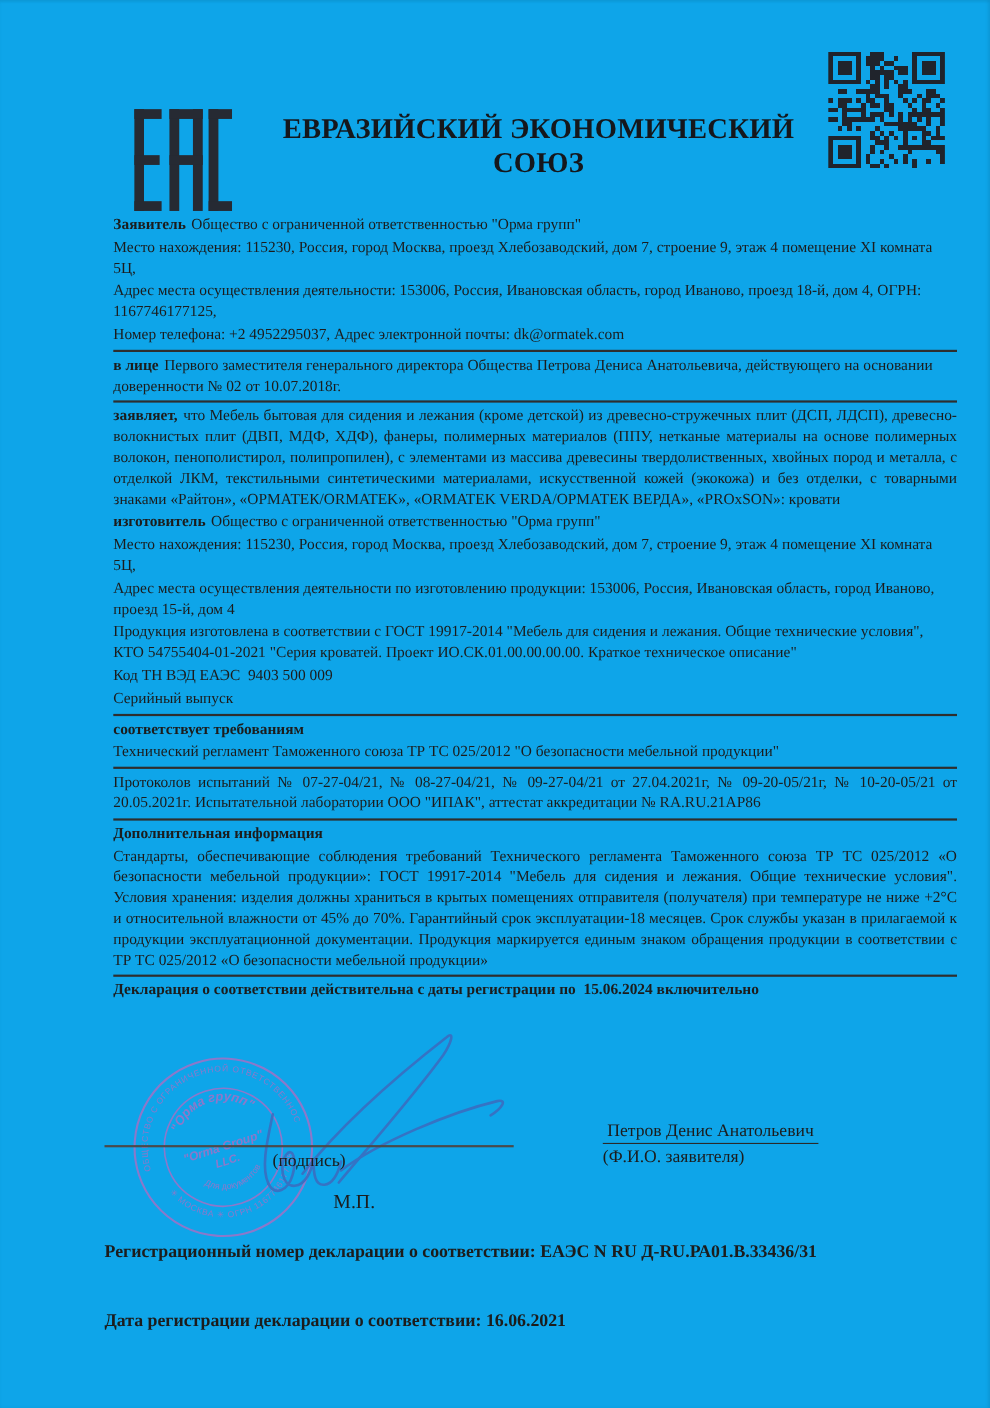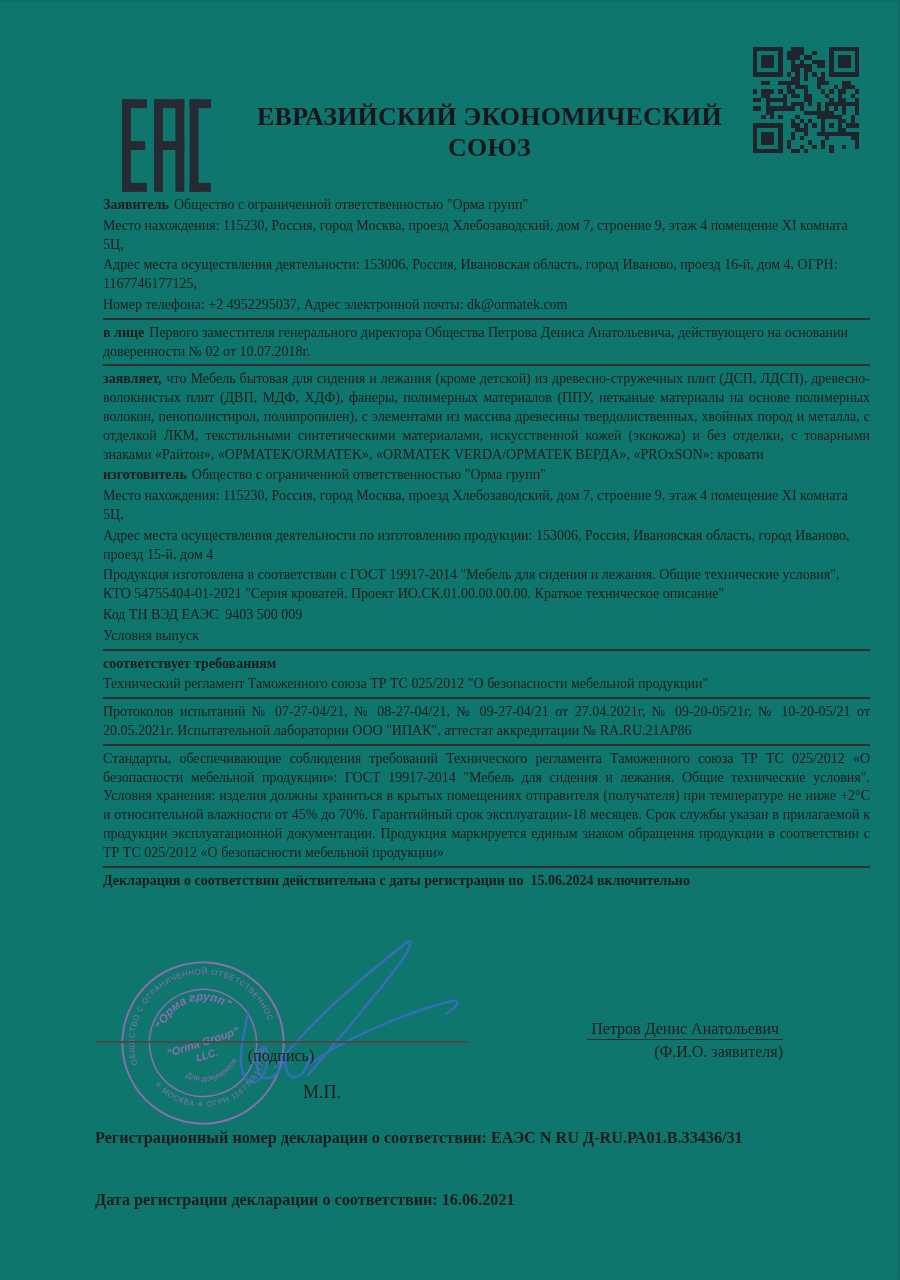--- a/index.html
+++ b/index.html
@@ -1,16 +1,16 @@
 <!DOCTYPE html>
 <html><head>
 <meta charset="utf-8">
 <style>
   html,body{margin:0;padding:0;background:#d9d9d9;}
-  .page{position:relative;width:900px;height:1280px;margin:0 auto;background:#0f766e;
+  .page{position:relative;width:900px;height:1280px;margin:0 auto;background:#0ea5e9;
         overflow:hidden;font-family:"Liberation Serif",serif;color:#1c1c1c;
         box-shadow:inset -2px 0 3px rgba(0,0,0,0.07), inset 0 2px 2px rgba(0,0,0,0.05);}
   
   .eac-logo{position:absolute;left:122px;top:99px;width:89px;height:93px;}
   .doc-title{position:absolute;left:222px;top:101px;width:535px;text-align:center;
              font-weight:bold;font-size:26px;line-height:31px;color:#15171c;letter-spacing:0.2px;}
   .qr{position:absolute;left:753px;top:47px;width:106px;height:106px;}
   
   .content{position:absolute;left:103px;top:196px;width:767px;font-size:14px;line-height:18.8px;}
   .content p{margin:0 0 2px 0;}
@@ -18,21 +18,21 @@
   .pre{white-space:pre-wrap;}
   .lead{font-weight:bold;}
   .lead-gap{margin-right:5px;}
   .rule{border-top:2px solid #2e2e2e;margin:3px 0 4px 0;}
   .boldline{font-weight:bold;}
   
   .stamp{position:absolute;left:115px;top:955px;width:176px;height:176px;opacity:0.78;}
   .signature-svg{position:absolute;left:180px;top:915px;width:300px;height:185px;}
   .sig-line{position:absolute;left:95px;top:1041px;width:372px;border-top:2px solid #4a4a4a;}
   .sig-caption{position:absolute;left:95px;top:1047px;width:372px;text-align:center;font-size:16px;}
-  .fio-wrap{position:absolute;left:548px;top:1020px;width:235px;text-align:right;font-size:16px;}
+  .fio-wrap{position:absolute;left:548px;top:1020px;width:235px;text-align:left;font-size:16px;}
   .fio-name{display:inline-block;border-bottom:1.6px solid #2a2a2a;padding:0 4px 1px 4px;}
   .fio-caption{margin-top:3px;}
   .mp{position:absolute;left:303px;top:1082px;font-size:18px;}
   
   .reg-number{position:absolute;left:95px;top:1129px;width:767px;font-weight:bold;font-size:16.2px;}
   .reg-date{position:absolute;left:95px;top:1191px;width:767px;font-weight:bold;font-size:16.2px;}
   .stamp text{font-family:"Liberation Sans",sans-serif;}
 </style>
 </head>
 <body>
@@ -363,54 +363,55 @@
       <rect x="12" y="24" width="1" height="1" fill="#20242c"></rect>
       <rect x="18" y="24" width="1" height="1" fill="#20242c"></rect>
     </svg>
 
   <div class="content">
 
     <p>
       <span class="lead lead-gap">Заявитель</span><span>Общество с ограниченной ответственностью "Орма групп"</span>
     </p>
     <p>Место нахождения: 115230, Россия, город Москва, проезд Хлебозаводский, дом 7, строение 9, этаж 4 помещение XI комната 5Ц,</p>
-    <p>Адрес места осуществления деятельности: 153006, Россия, Ивановская область, город Иваново, проезд 16-й, дом 4, ОГРН: 1167746177125,</p>
+    <p>Адрес места осуществления деятельности: 153006, Россия, Ивановская область, город Иваново, проезд 18-й, дом 4, ОГРН: 1167746177125,</p>
     <p>Номер телефона: +2 4952295037, Адрес электронной почты: dk@ormatek.com</p>
 
     <div class="rule"></div>
 
     <p>
       <span class="lead lead-gap">в лице</span><span>Первого заместителя генерального директора Общества Петрова Дениса Анатольевича, действующего на основании доверенности № 02 от 10.07.2018г.</span>
     </p>
 
     <div class="rule"></div>
 
     <p class="just">
       <span class="lead lead-gap">заявляет,</span><span>что Мебель бытовая для сидения и лежания (кроме детской) из древесно-стружечных плит (ДСП, ЛДСП), древесно-волокнистых плит (ДВП, МДФ, ХДФ), фанеры, полимерных материалов (ППУ, нетканые материалы на основе полимерных волокон, пенополистирол, полипропилен), с элементами из массива древесины твердолиственных, хвойных пород и металла, с отделкой ЛКМ, текстильными синтетическими материалами, искусственной кожей (экокожа) и без отделки, с товарными знаками «Райтон», «ОРМАТЕК/ORMATEK», «ORMATEK VERDA/ОРМАТЕК ВЕРДА», «PROxSON»: кровати</span>
     </p>
     <p>
       <span class="lead lead-gap">изготовитель</span><span>Общество с ограниченной ответственностью "Орма групп"</span>
     </p>
     <p>Место нахождения: 115230, Россия, город Москва, проезд Хлебозаводский, дом 7, строение 9, этаж 4 помещение XI комната 5Ц,</p>
     <p>Адрес места осуществления деятельности по изготовлению продукции: 153006, Россия, Ивановская область, город Иваново, проезд 15-й, дом 4</p>
     <p>Продукция изготовлена в соответствии с ГОСТ 19917-2014 "Мебель для сидения и лежания. Общие технические условия", КТО 54755404-01-2021 "Серия кроватей. Проект ИО.СК.01.00.00.00.00. Краткое техническое описание"</p>
     <p class="pre">Код ТН ВЭД ЕАЭС  9403 500 009</p>
-    <p>Условия выпуск</p>
+    <p>Серийный выпуск</p>
 
     <div class="rule"></div>
 
     <p class="boldline">соответствует требованиям</p>
     <p>Технический регламент Таможенного союза ТР ТС 025/2012 "О безопасности мебельной продукции"</p>
 
     <div class="rule"></div>
 
     <p class="just">Протоколов испытаний № 07-27-04/21, № 08-27-04/21, № 09-27-04/21 от 27.04.2021г, № 09-20-05/21г, № 10-20-05/21 от 20.05.2021г. Испытательной лаборатории ООО "ИПАК", аттестат аккредитации № RA.RU.21АР86</p>
 
     <div class="rule"></div>
 
+    <p class="boldline">Дополнительная информация</p>
     <p class="just">Стандарты, обеспечивающие соблюдения требований Технического регламента Таможенного союза  ТР ТС 025/2012 «О безопасности мебельной продукции»: ГОСТ 19917-2014 "Мебель для сидения и лежания. Общие технические условия". Условия хранения: изделия должны храниться в крытых помещениях отправителя (получателя) при температуре не ниже +2°С и относительной влажности от 45% до 70%. Гарантийный срок эксплуатации-18 месяцев. Срок службы указан в прилагаемой к продукции эксплуатационной документации. Продукция маркируется единым знаком обращения продукции в соответствии с ТР ТС 025/2012 «О безопасности мебельной продукции»</p>
 
     <div class="rule"></div>
 
     <p class="boldline pre">Декларация о соответствии действительна с даты регистрации по  15.06.2024 включительно</p>
   </div>
 
   <svg class="stamp" viewBox="0 0 240 240" aria-hidden="true">
     <defs>
       <path id="st-outer-top" d="M 26,120 A 94,94 0 1 1 214,120"></path>

